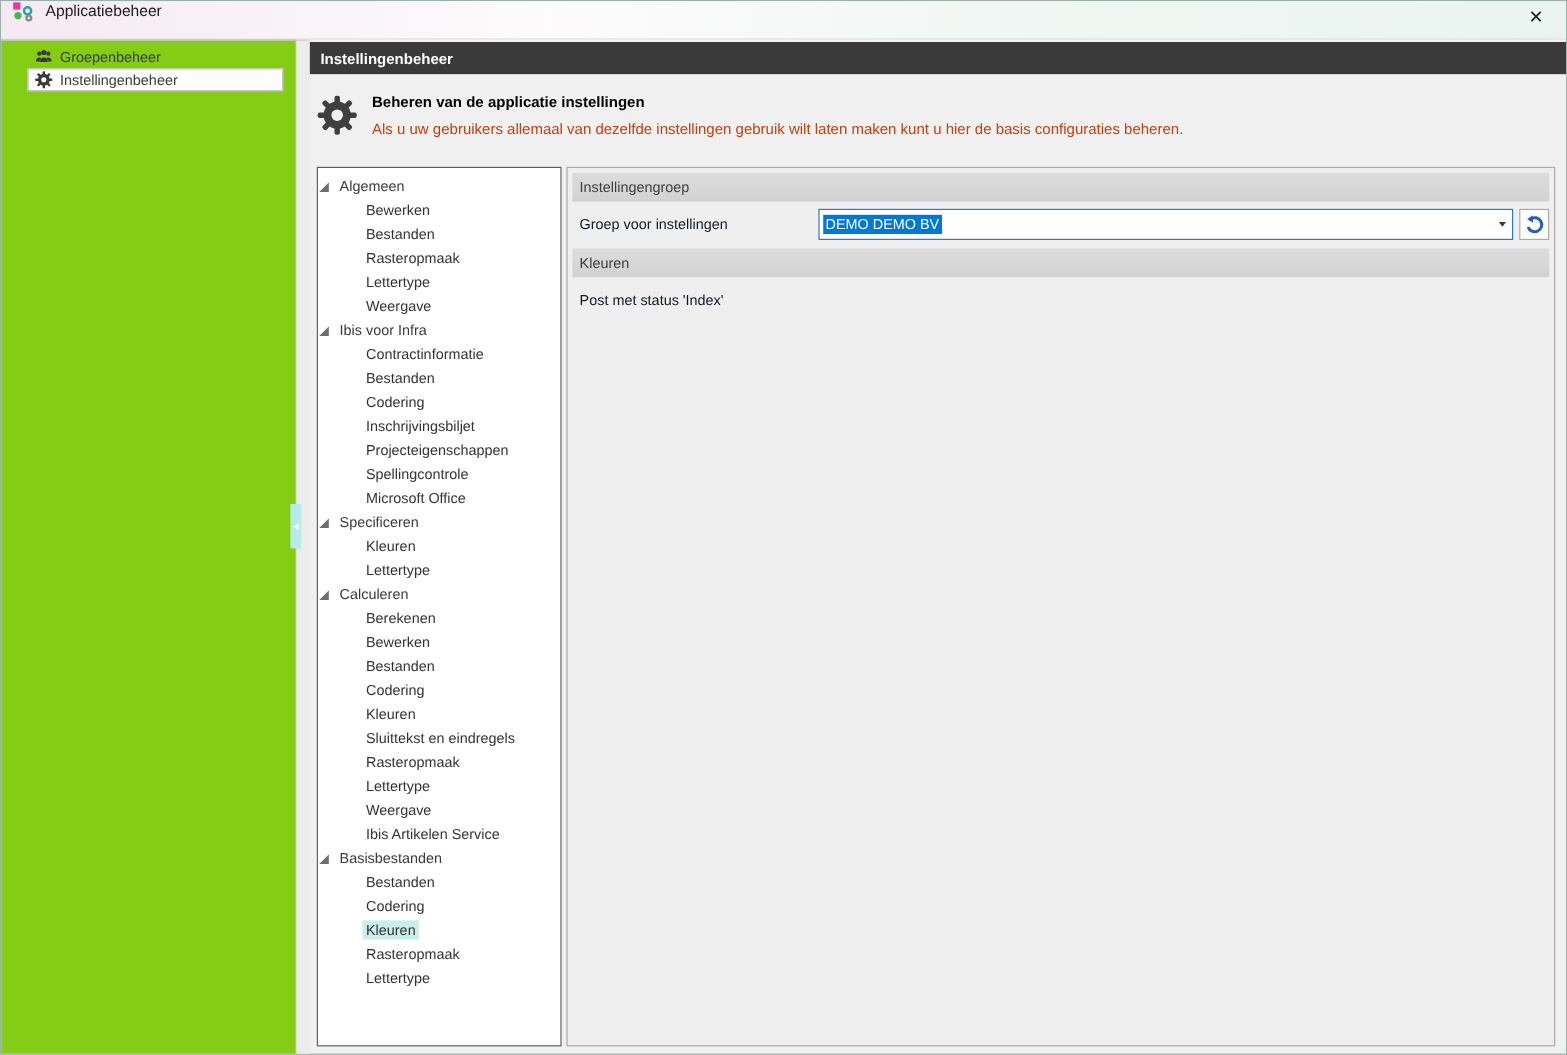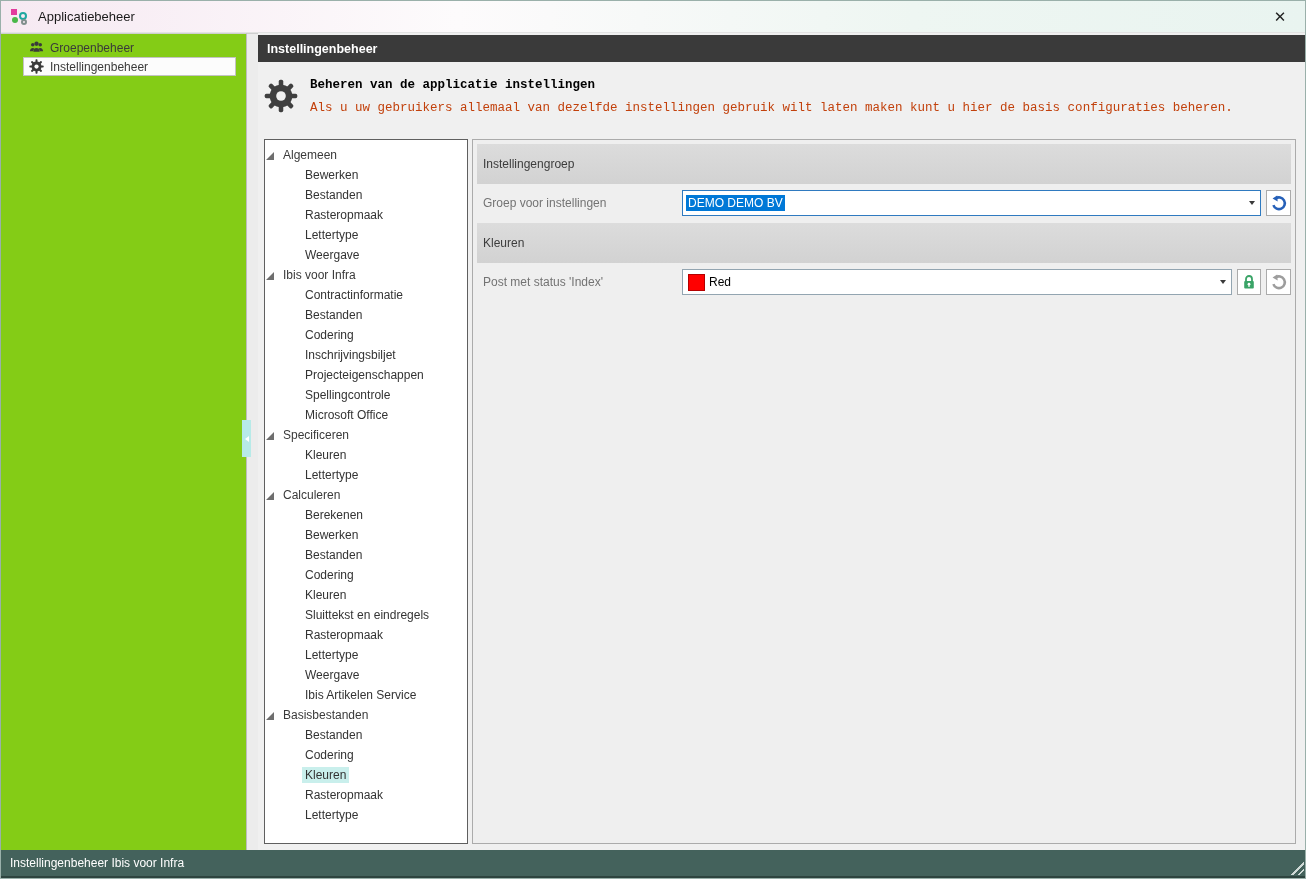--- a/index.html
+++ b/index.html
@@ -15,21 +15,21 @@
     width: 1306px; height: 879px;
     border: 1px solid #9ab0aa;
     display: flex; flex-direction: column;
     background: #f0f0f0;
     position: relative;
   }
   
   .titlebar {
     height: 32px; flex: 0 0 32px;
     background: linear-gradient(to right, #f6e9f2, #fdfbfc 35%, #eef6f2 70%, #e9f4f0);
-    display: flex; align-items: center;
+    display: flex; align-items: flex-start;
     padding: 0 10px;
     border-bottom: 1px solid #e3e3e3;
   }
   .app-icon { width: 18px; height: 18px; position: relative; margin-right: 9px; flex: 0 0 18px; }
   .app-icon .sq   { position:absolute; left:0; top:1px; width:6px; height:6px; background:#e23a9d; }
   .app-icon .c1   { position:absolute; left:1px; top:9px; width:6px; height:6px; border-radius:50%; background:#49b749; }
   .app-icon .c2   { position:absolute; left:8px; top:4px; width:8px; height:8px; border-radius:50%; border:2.5px solid #1fa8a0; }
   .app-icon .c3   { position:absolute; left:10px; top:11px; width:6px; height:6px; border-radius:50%; border:2px solid #7f8f8c; }
   .titlebar .title { font-size: 13px; color: #1a1a1a; }
   .titlebar .spacer { flex: 1; }
@@ -78,21 +78,21 @@
     height: 27px; flex: 0 0 27px;
     background: #3a3a3a; color: #ffffff;
     font-weight: bold; font-size: 12.5px;
     display: flex; align-items: center;
     padding: 0 9px;
   }
   .desc-area {
     height: 68px; flex: 0 0 68px;
     background: #f0f0f0;
     display: flex; align-items: center;
-    padding: 0 8px 0 6px; gap: 12px; font-family: Liberation Mono, monospace;
+    padding: 0 8px 0 6px; gap: 12px;
   }
   .desc-gear { width: 34px; height: 34px; flex: 0 0 34px; }
   .desc-texts { display: flex; flex-direction: column; gap: 9px; }
   .desc-title { font-weight: bold; color: #000; font-size: 12.5px; }
   .desc-sub { color: #c2410c; font-size: 12.5px; }
 
   .content { flex: 1; display: flex; padding: 9px 9px 6px 6px; gap: 4px; min-height: 0; }
   
   .tree-panel {
     width: 204px; flex: 0 0 204px;
@@ -114,31 +114,31 @@
   .tree-row .tlabel.selected { background: #c9efec; }
   
   .settings-panel {
     flex: 1;
     background: #efefef;
     border: 1px solid #ababab;
     padding: 4px 4px 0 4px;
     overflow: hidden;
   }
   .section-header {
-    height: 40px;
+    height: 24px;
     background: linear-gradient(#dcdcdc, #d2d2d2);
     display: flex; align-items: center;
     padding: 0 6px;
     color: #3c3c3c;
   }
   .setting-row {
     height: 26px; margin: 6px 0 7px 0;
     display: flex; align-items: center;
   }
-  .setting-row .slabel { width: 205px; flex: 0 0 205px; padding-left: 6px; color: #737373; }
+  .setting-row .slabel { width: 205px; flex: 0 0 205px; padding-left: 6px; color: #0f172a; }
   .field { flex: 1; display: flex; align-items: center; gap: 5px; }
   .combo {
     height: 26px; flex: 1;
     background: #ffffff;
     display: flex; align-items: center;
     padding-left: 3px;
     position: relative;
   }
   .combo.focused { border: 1px solid #2f7ac0; }
   .combo.normal { border: 1px solid #93a5b1; }
@@ -392,48 +392,21 @@
                   <polygon points="6.8,0.4 7.2,6.2 2.4,3.4" fill="#2660b8"></polygon>
                 </svg>
               </div>
             </div>
           </div>
 
           <div class="section-header">Kleuren</div>
 
           <div class="setting-row">
             <span class="slabel">Post met status 'Index'</span>
-            <div class="field">
-              <div class="combo normal">
-                <span class="swatch" style="background: rgb(255, 0, 0);"></span>
-                <span class="value-plain">Red</span>
-                <span class="drop">
-                    <span class="caret"></span>
-                  </span>
-              </div>
-              <div class="icon-btn lockbtn">
-                <svg width="16" height="16" viewBox="0 0 16 16">
-                  <path d="M5 7.2 V 5 a 3 3 0 0 1 6 0 v 2.2" fill="none" stroke="#3aa467" stroke-width="1.8"></path>
-                  <rect x="3.2" y="7" width="9.6" height="7.6" rx="1" fill="#3aa467"></rect>
-                  <circle cx="8" cy="10.2" r="1.4" fill="#ffffff"></circle>
-                  <rect x="7.4" y="10.6" width="1.2" height="2.4" fill="#ffffff"></rect>
-                </svg>
-              </div>
-              <div class="icon-btn">
-                <svg width="17" height="17" viewBox="0 0 16 16">
-                  <path d="M5.2 3.3 A 5.5 5.5 0 1 1 3.2 9.5" fill="none" stroke="#9d9d9d" stroke-width="2.4"></path>
-                  <polygon points="6.8,0.4 7.2,6.2 2.4,3.4" fill="#9d9d9d"></polygon>
-                </svg>
-              </div>
-            </div>
           </div>
 
         </div>
       </div>
     </div>
   </div>
 
-  <div class="statusbar">
-    <span>Instellingenbeheer Ibis voor Infra</span>
-    <span class="resize-grip"></span>
-  </div>
 
 </div>
 
 </body></html>

